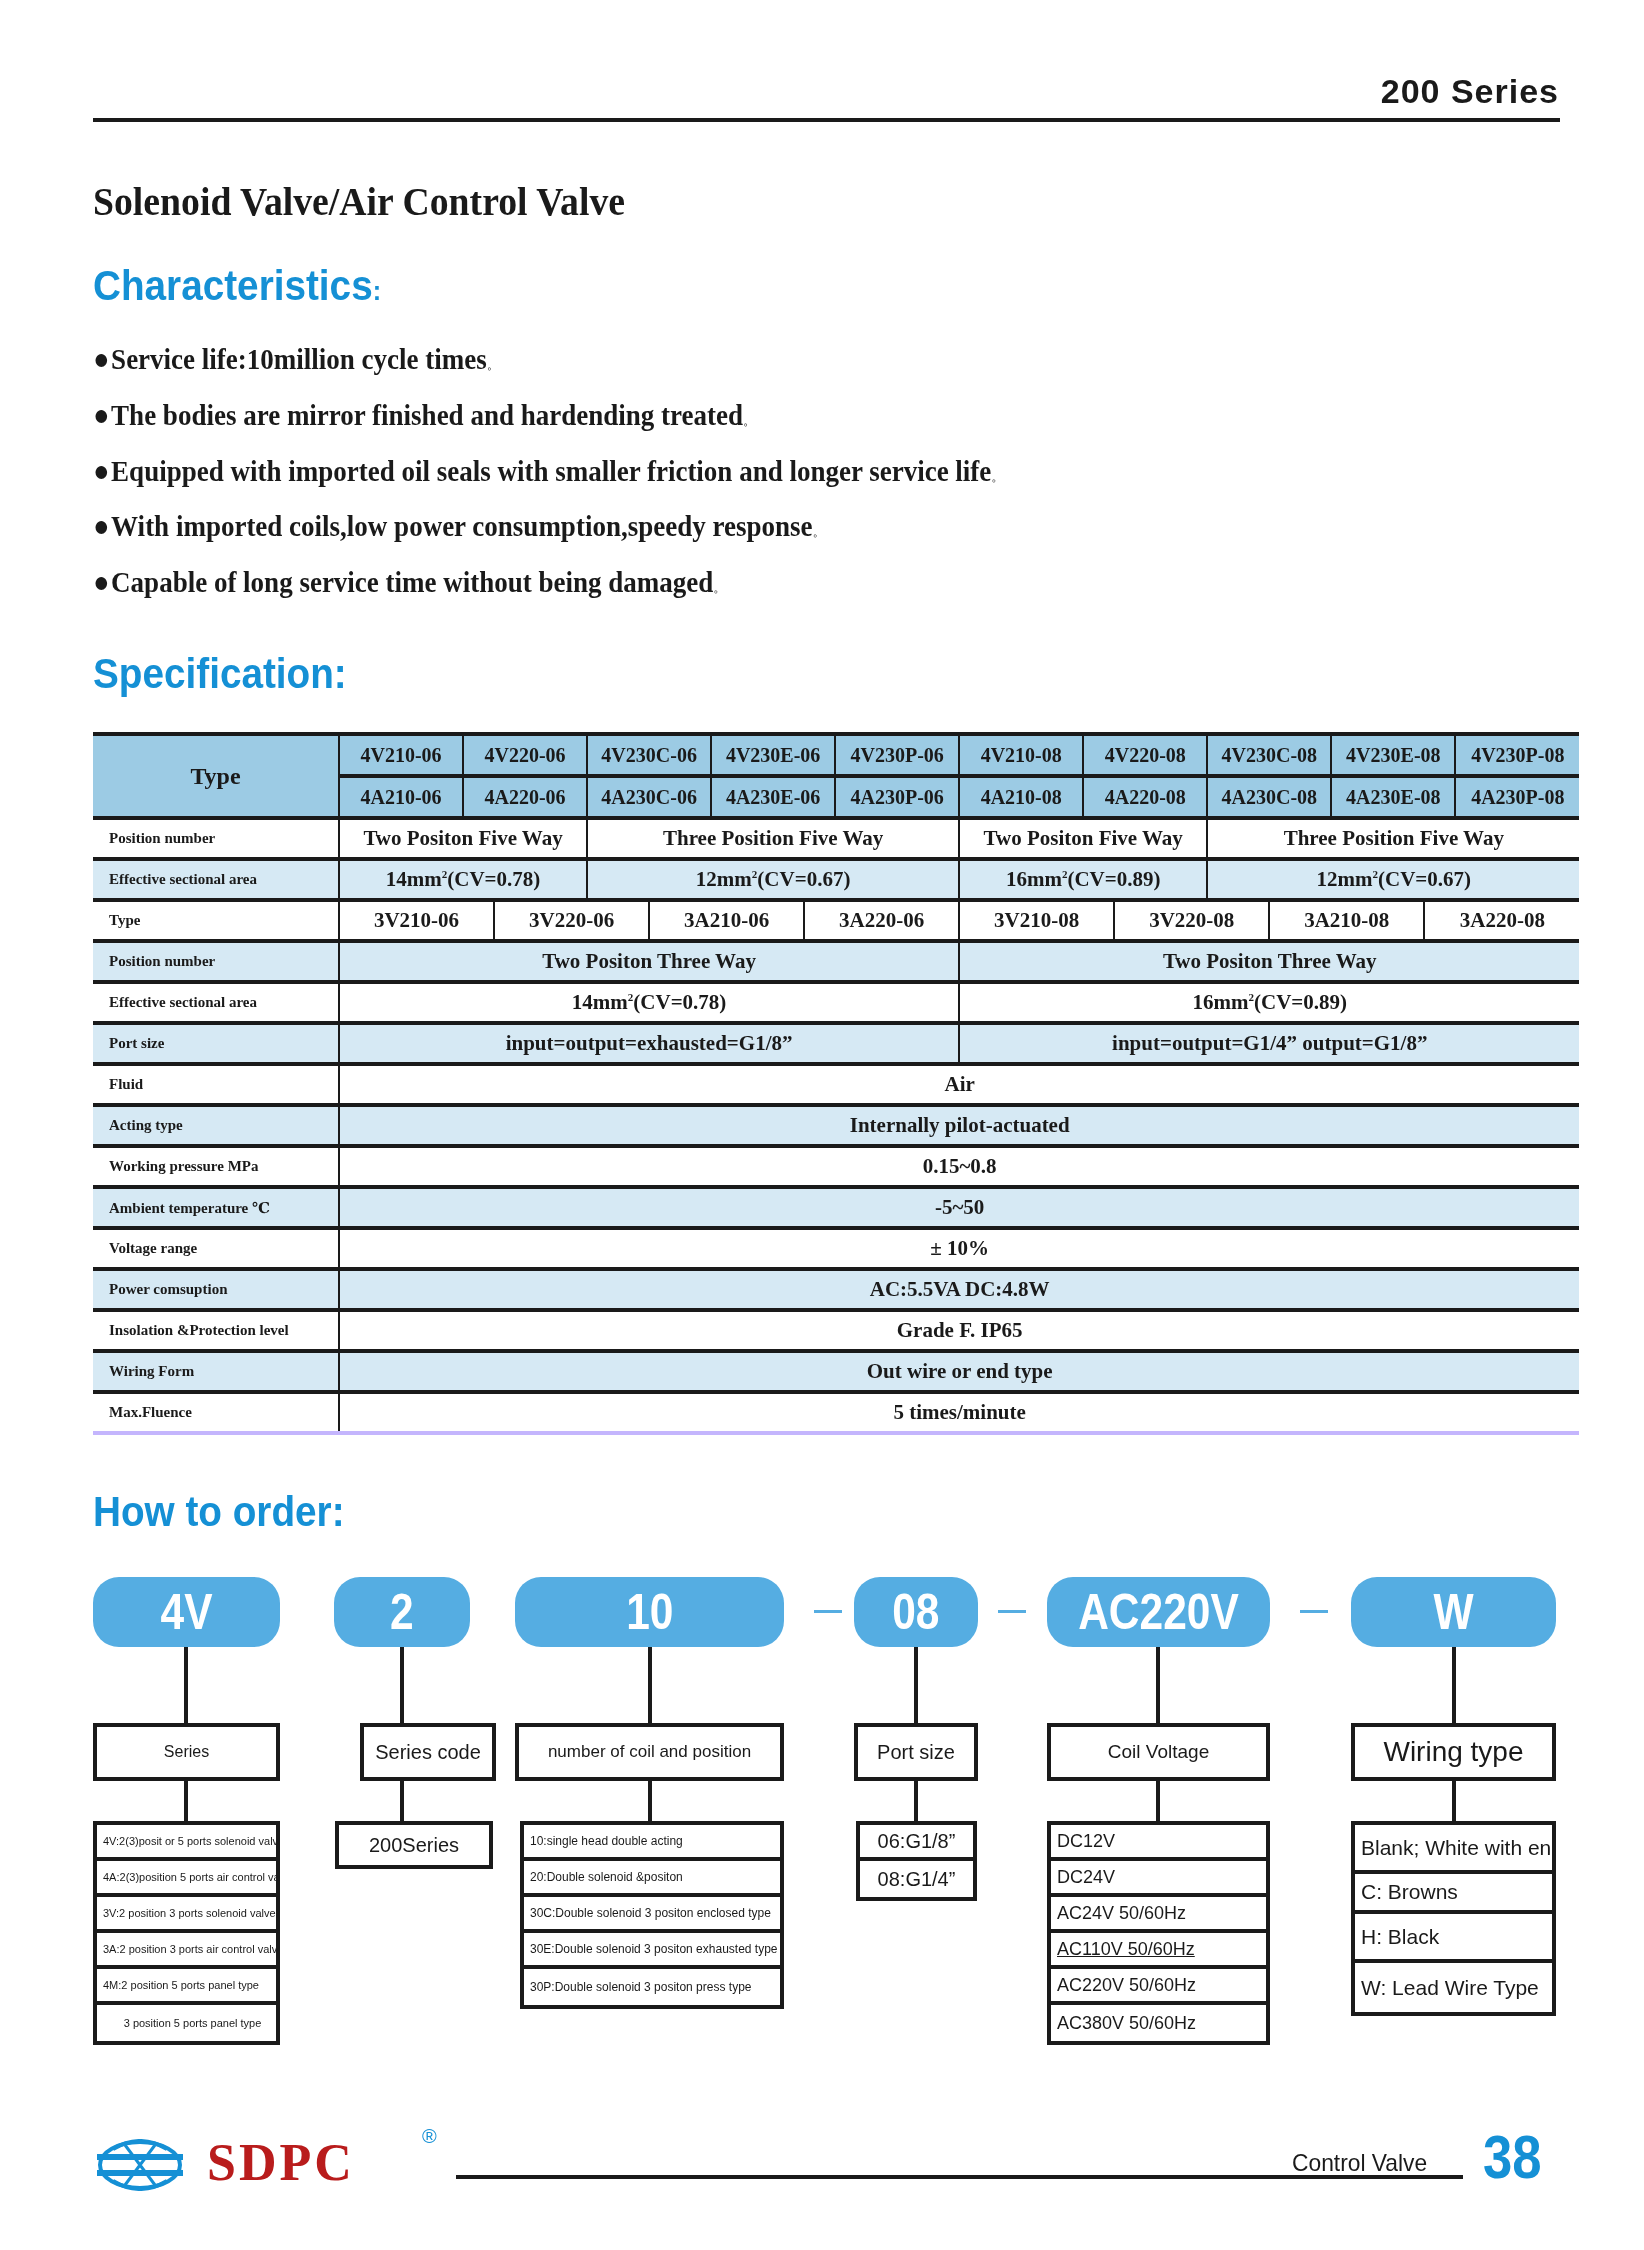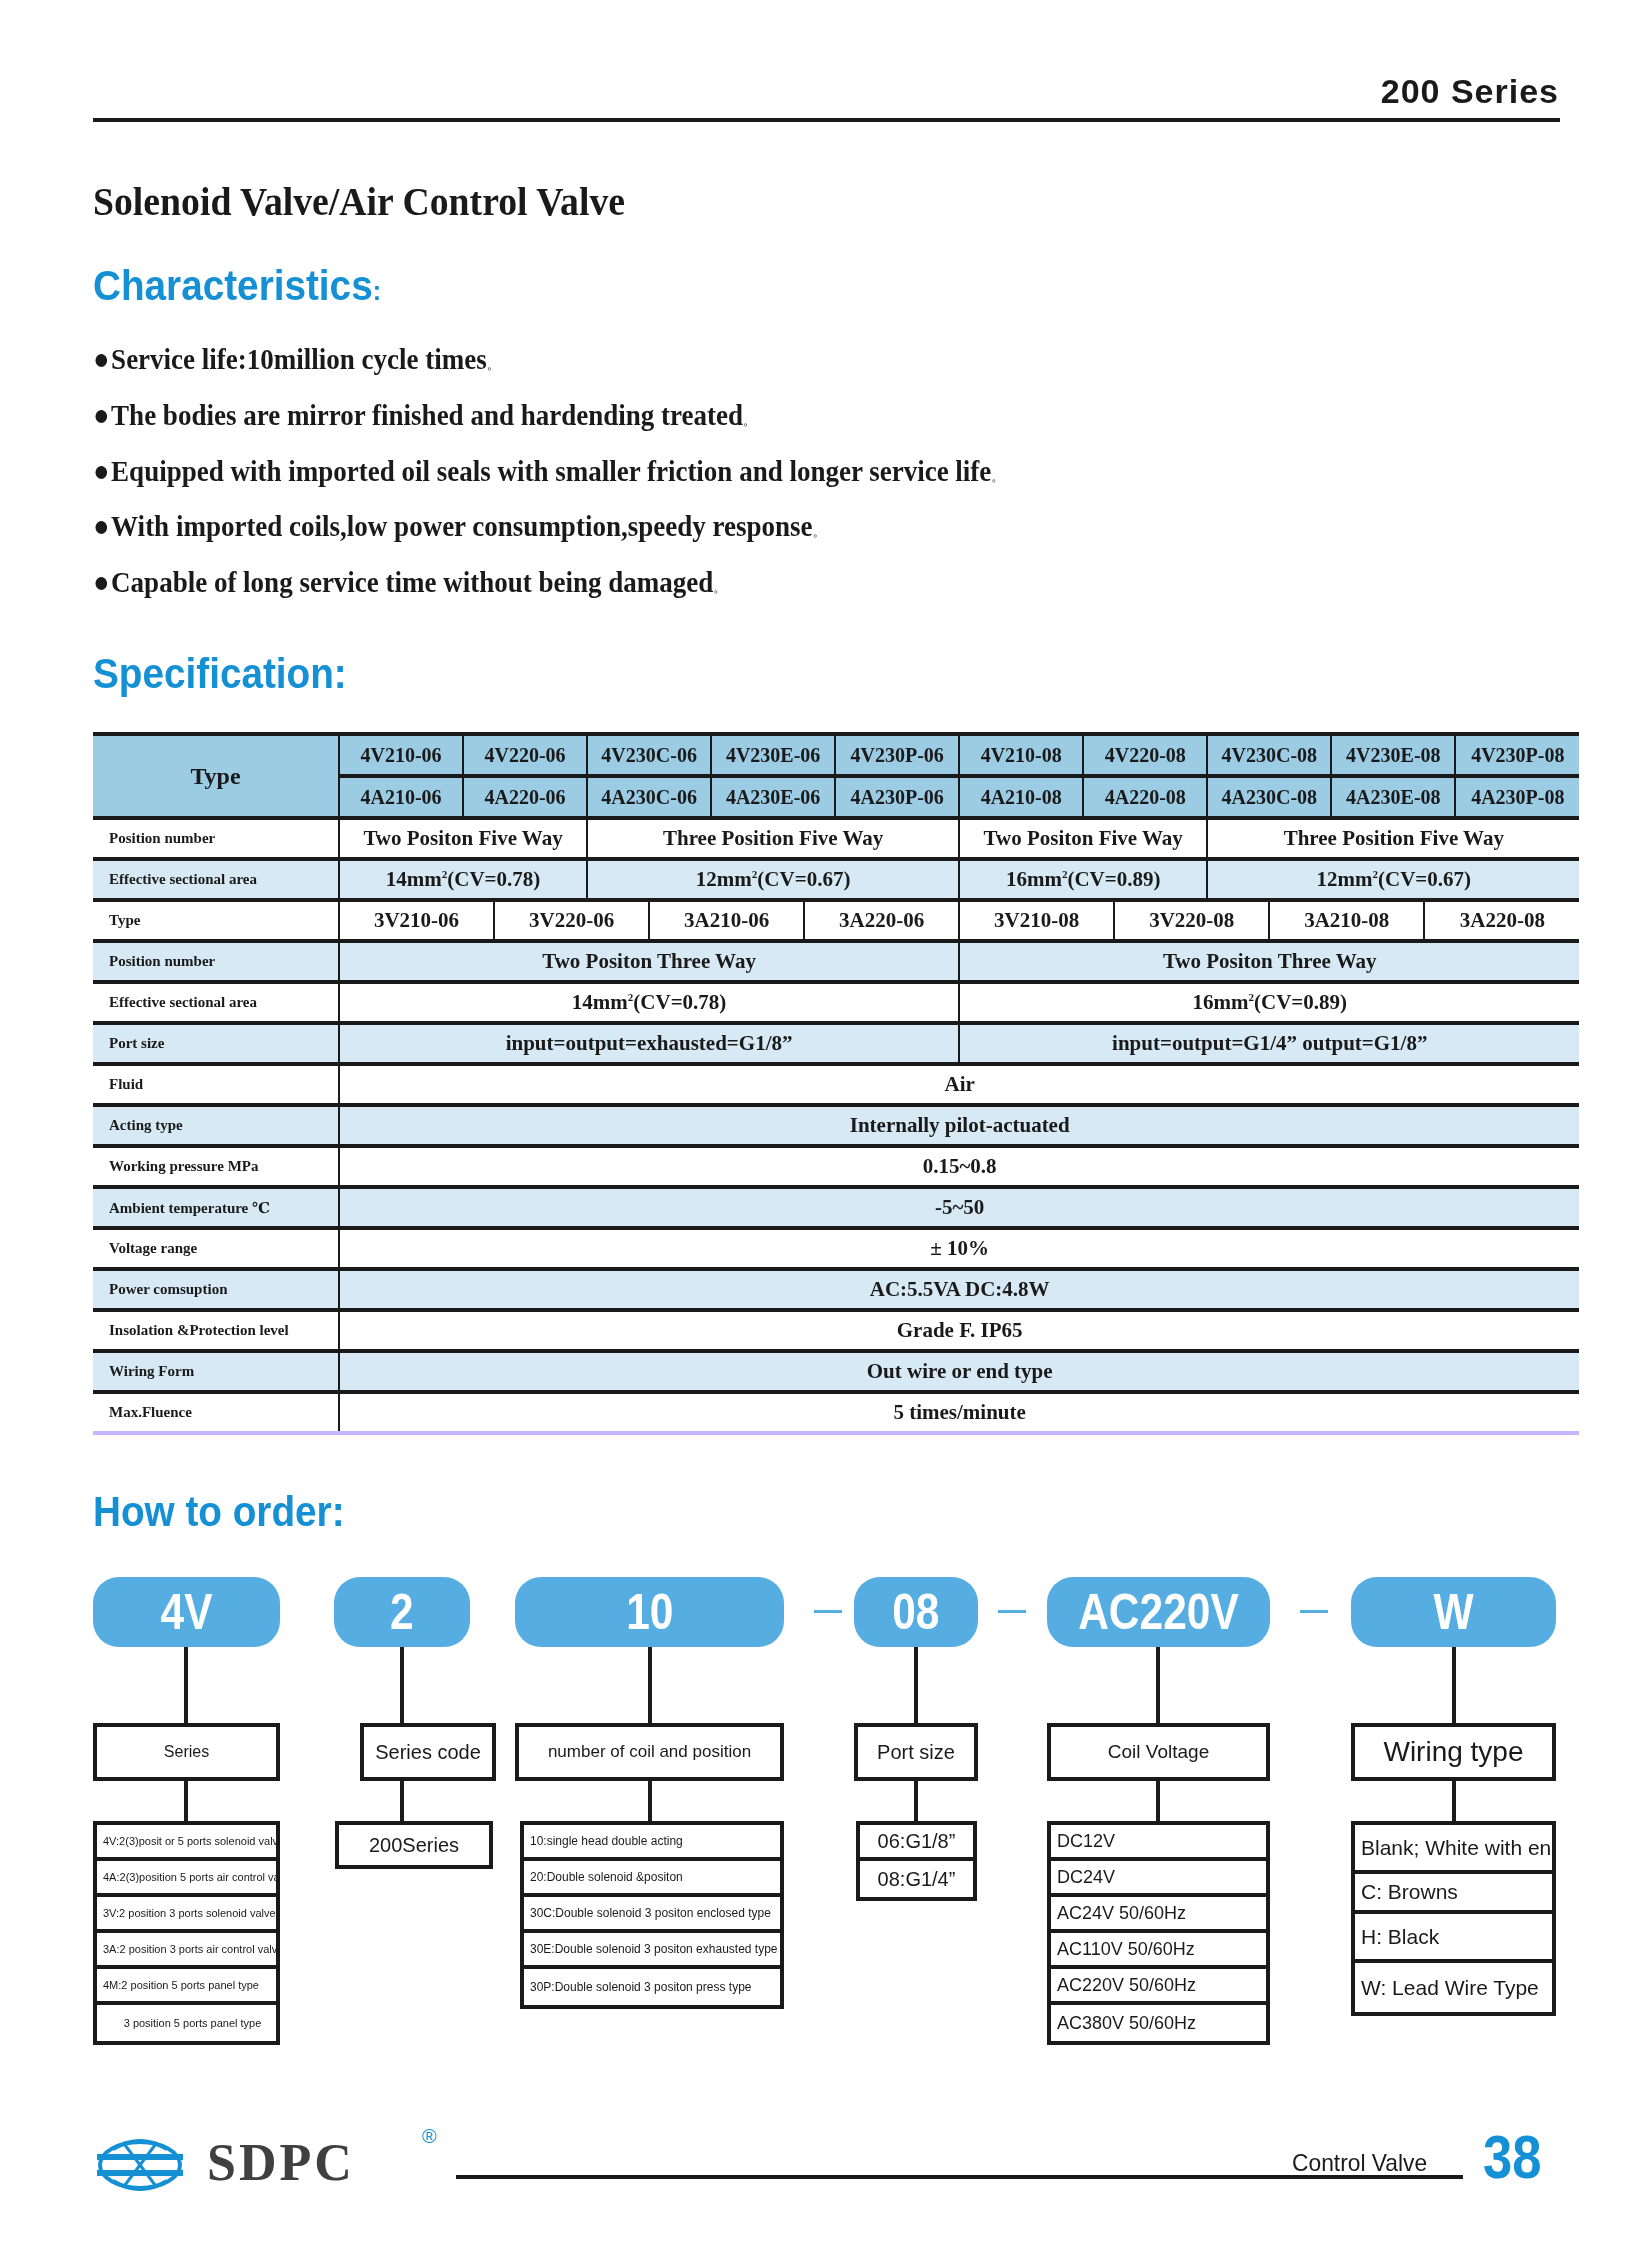--- a/index.html
+++ b/index.html
@@ -41,21 +41,21 @@
   .pill span { display:inline-block; transform:scaleX(0.85); }
   .dash { top:1610px; height:3px; width:28px; background:#55ade2; }
   .vline { width:4px; background:#1a1a1a; }
   .box { border:4px solid #1a1a1a; background:#fff; box-sizing:border-box; display:flex; align-items:center; justify-content:center; font-family:"Liberation Sans","DejaVu Sans",sans-serif; color:#1a1a1a; white-space:nowrap; }
   .list { border:4px solid #1a1a1a; box-sizing:border-box; background:#fff; }
   .list .li { border-bottom:4px solid #1a1a1a; box-sizing:border-box; display:flex; align-items:center; font-family:"Liberation Sans","DejaVu Sans",sans-serif; color:#1a1a1a; white-space:nowrap; overflow:hidden; padding-left:6px; }
   .list .li:last-child { border-bottom:none; }
 
   
   #footer-rule { left:456px; top:2175px; width:1007px; height:4px; background:#1a1a1a; }
-  #brand-name { left:207px; top:2133px; font-size:52px; font-weight:bold; color:#404040; letter-spacing:3px; }
+  #brand-name { left:207px; top:2133px; font-size:52px; font-weight:bold; color:#b91c1c; letter-spacing:3px; }
   #brand-reg { left:422px; top:2125px; font-size:20px; color:#1590d5; }
   #footer-category { left:1292px; top:2149px; font-size:24px; transform:scaleX(0.95); transform-origin:left; }
   #page-number { left:1483px; top:2121px; font-size:62px; font-weight:bold; color:#1590d5; transform:scaleX(0.85); transform-origin:left; }
 </style>
 </head>
 <body>
 
 <div id="series-label" class="abs sans">200 Series</div>
 <div id="header-rule" class="abs"></div>
 
@@ -273,21 +273,21 @@
     <div class="abs pill" style="left: 1047px; width: 223px;">
       <span>AC220V</span>
     </div>
     <div class="abs vline" style="left: 1156px; top: 1647px; height: 77px;"></div>
     <div class="abs box" style="left: 1047px; width: 223px; top: 1723px; height: 58px; font-size: 19px;">Coil Voltage</div>
     <div class="abs vline" style="left: 1156px; top: 1781px; height: 40px;"></div>
     <div class="abs list" style="left: 1047px; width: 223px; top: 1821px;">
       <div class="li" style="height: 36px; font-size: 18px;">DC12V</div>
       <div class="li" style="height: 36px; font-size: 18px;">DC24V</div>
       <div class="li" style="height: 36px; font-size: 18px;">AC24V    50/60Hz</div>
-      <div class="li" style="height: 36px; font-size: 18px;">AC110V  50/60Hz</div>
+      <div class="li" style="height: 36px; font-size: 18px; text-decoration: underline;">AC110V  50/60Hz</div>
       <div class="li" style="height: 36px; font-size: 18px;">AC220V  50/60Hz</div>
       <div class="li" style="height: 36px; font-size: 18px;">AC380V  50/60Hz</div>
     </div>
     <div class="abs pill" style="left: 1351px; width: 205px;">
       <span>W</span>
     </div>
     <div class="abs vline" style="left: 1452px; top: 1647px; height: 77px;"></div>
     <div class="abs box" style="left: 1351px; width: 205px; top: 1723px; height: 58px; font-size: 28px;">Wiring type</div>
     <div class="abs vline" style="left: 1452px; top: 1781px; height: 40px;"></div>
     <div class="abs list" style="left: 1351px; width: 205px; top: 1821px;">

